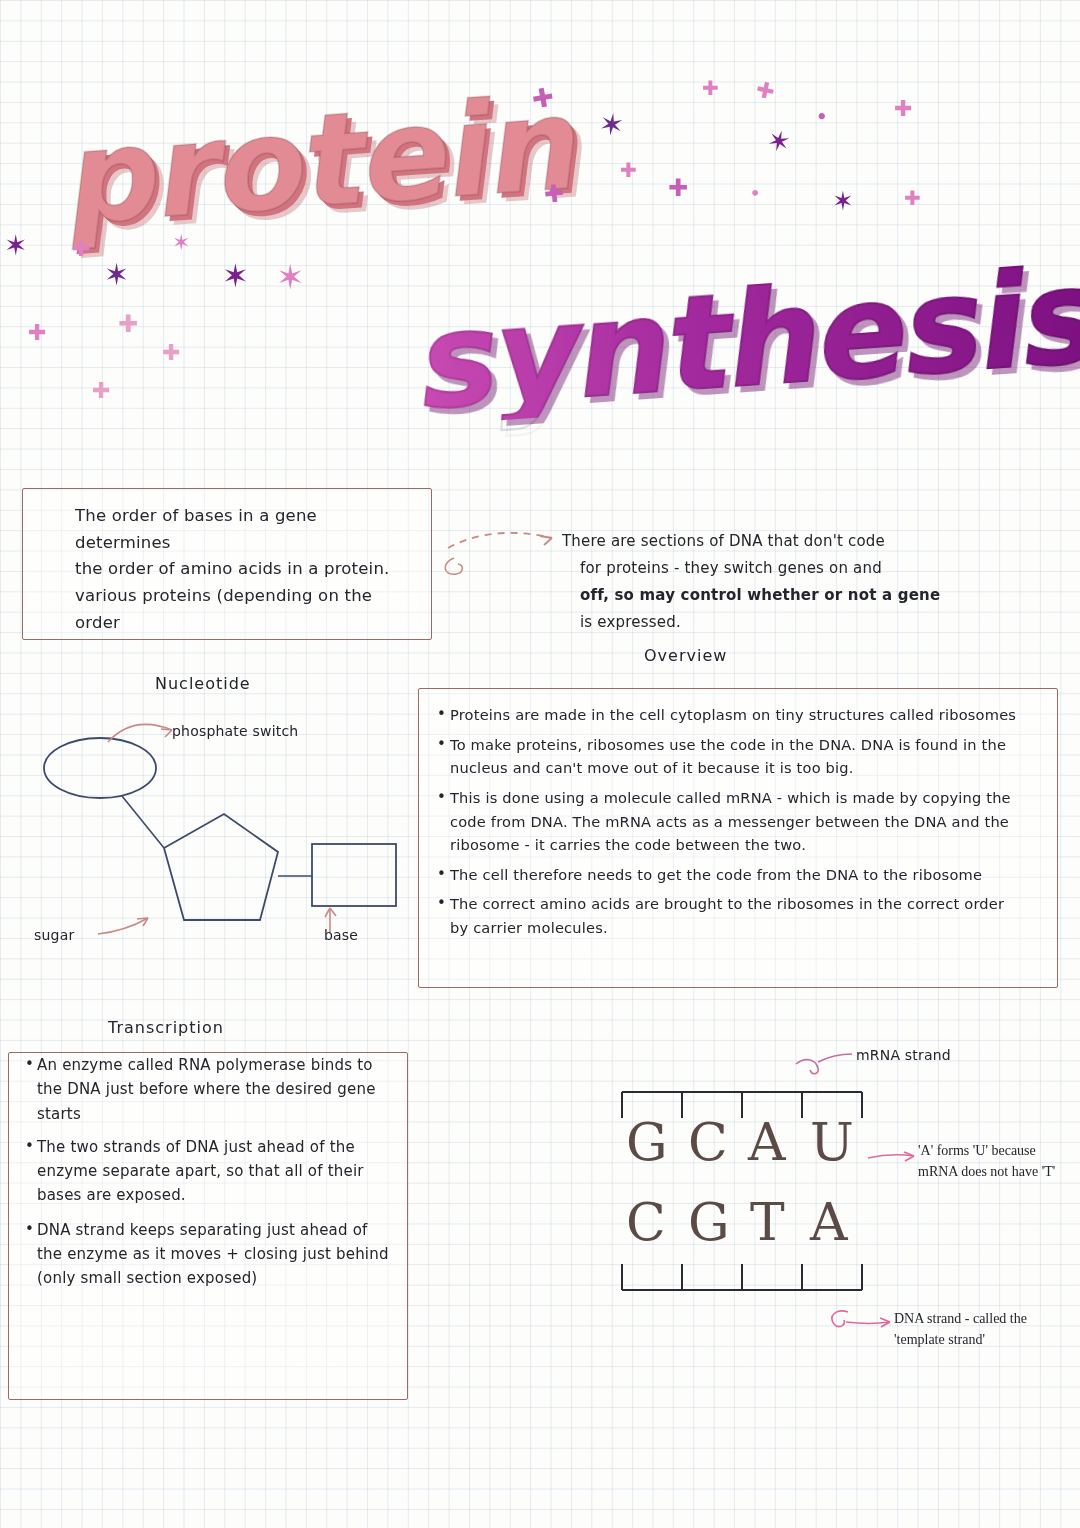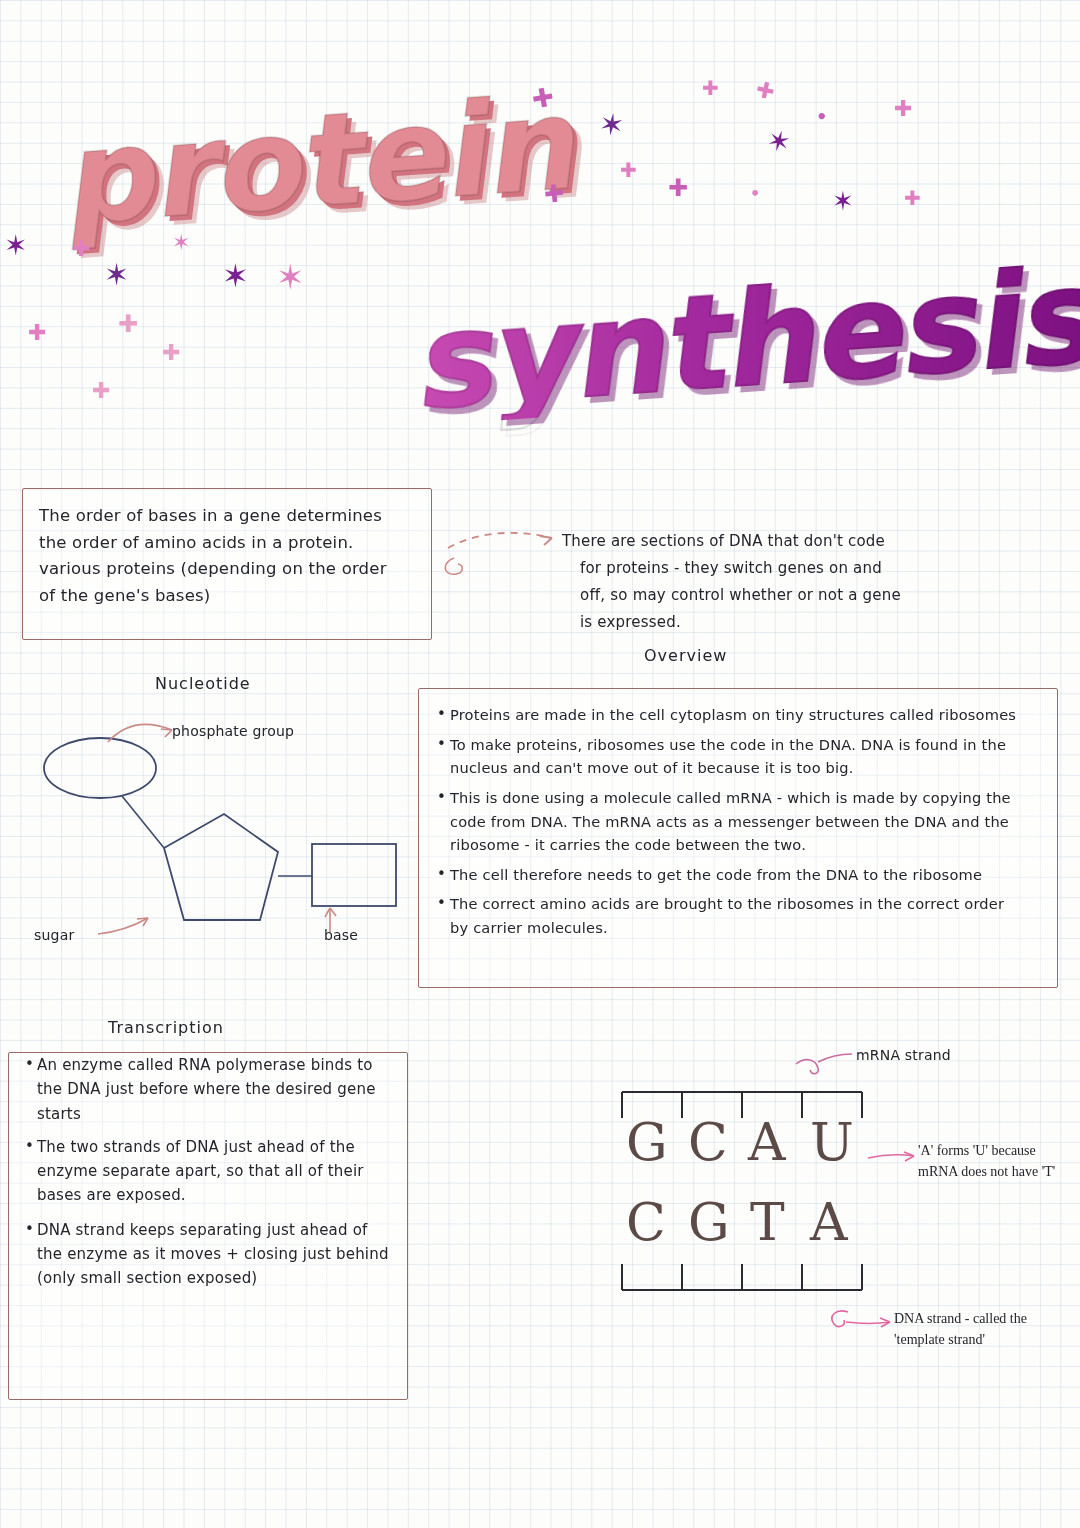--- a/index.html
+++ b/index.html
@@ -74,21 +74,21 @@
     letter-spacing:1px;
   }
   .bullet-list{margin:0;padding:0;list-style:none;}
   .bullet-list li{position:relative;padding-left:15px;margin-bottom:3px;}
   .bullet-list li:before{
     content:"\2022";position:absolute;left:2px;top:-1px;color:#24242c;font-size:15px;
   }
 
   
   #intro-box{left:22px;top:488px;width:410px;height:152px;padding:14px 14px 0 16px;}
-  #intro-box .hand{font-size:16.5px;line-height:1.62;}
+  #intro-box .hand{font-size:16.5px;line-height:1.62;margin-left:36px;}
 
   #noncoding-note{position:absolute;left:562px;top:528px;width:420px;}
   #noncoding-note .hand{font-size:15px;line-height:1.8;}
 
   #overview-label{left:644px;top:646px;}
   #overview-box{left:418px;top:688px;width:640px;height:300px;padding:14px 32px 0 16px;}
   #overview-box .hand{font-size:14.6px;line-height:1.62;}
   #overview-box .bullet-list li{margin-bottom:6px;}
 
   #nucleotide-label{left:155px;top:674px;}
@@ -143,33 +143,32 @@
         <span class="sparkle" style="left: 118px; top: 252px; font-size: 24px; color: rgb(232, 160, 198); transform: rotate(0deg);">✚</span>
         <span class="sparkle" style="left: 162px; top: 282px; font-size: 22px; color: rgb(232, 160, 198); transform: rotate(0deg);">✚</span>
         <span class="sparkle" style="left: 92px; top: 320px; font-size: 22px; color: rgb(232, 160, 198); transform: rotate(0deg);">✚</span>
       </div>
   </div>
 
   <div class="note-box" id="intro-box">
     <div class="hand">The order of bases in a gene determines</div>
     <div class="hand">the order of amino acids in a protein.</div>
     <div class="hand">various proteins (depending on the order</div>
-    <div class="hand">of the gene's bases)</div>
   </div>
 
   <svg style="position:absolute;left:440px;top:520px;width:140px;height:80px;">
     <path d="M8,28 C40,10 80,10 112,18" stroke="#c98a86" stroke-width="1.8" fill="none" stroke-dasharray="7 6"></path>
     <path d="M112,18 l-12,-2 M112,18 l-8,7" stroke="#c98a86" stroke-width="1.8" fill="none"></path>
     <path d="M14,38 c-12,4 -12,18 2,16 c8,-1 8,-9 2,-10" stroke="#c98a86" stroke-width="1.6" fill="none"></path>
   </svg>
 
   <div id="noncoding-note">
     <div class="hand">There are sections of DNA that don't code</div>
     <div class="hand" style="padding-left:18px;">for proteins  - they switch genes on and</div>
-    <div class="hand" style="padding-left:18px;">off, so may control whether or not a gene</div>
+    <div class="hand" style="padding-left:18px;font-weight:bold;">off, so may control whether or not a gene</div>
     <div class="hand" style="padding-left:18px;">is expressed.</div>
   </div>
 
   <div class="label" id="overview-label">Overview</div>
   <div class="note-box" id="overview-box">
     <ul class="bullet-list">
       <li class="hand">Proteins are made in the cell cytoplasm on tiny structures called ribosomes</li>
       <li class="hand">To make proteins, ribosomes use the code in the DNA. DNA is found in the nucleus and can't move out of it because it is too big.</li>
       <li class="hand">This is done using a molecule called mRNA - which is made by copying the code from DNA. The mRNA acts as a messenger between the DNA and the ribosome - it carries the code between the two.</li>
       <li class="hand">The cell therefore needs to get the code from the DNA to the ribosome</li>
@@ -191,21 +190,21 @@
 
       <rect x="300" y="138" width="84" height="62" stroke="#3e4a6b" stroke-width="1.8" fill="none"></rect>
 
       <path d="M96,36 C116,14 140,16 160,24" stroke="#c98a86" stroke-width="1.6" fill="none"></path>
       <path d="M160,24 l-11,-1 M160,24 l-7,7" stroke="#c98a86" stroke-width="1.6" fill="none"></path>
       <path d="M86,228 C104,226 122,220 136,212" stroke="#c98a86" stroke-width="1.6" fill="none"></path>
       <path d="M136,212 l-11,1 M136,212 l-5,8" stroke="#c98a86" stroke-width="1.6" fill="none"></path>
       <path d="M318,226 C318,218 318,210 318,202" stroke="#c98a86" stroke-width="1.6" fill="none"></path>
       <path d="M318,202 l-5,9 M318,202 l6,8" stroke="#c98a86" stroke-width="1.6" fill="none"></path>
     </svg>
-    <div class="hand hand-sm" style="position:absolute;left:160px;top:14px;">phosphate group</div>
+    <div class="hand hand-sm" style="position:absolute;left:160px;top:14px;">phosphate switch</div>
     <div class="hand hand-sm" style="position:absolute;left:22px;top:218px;">sugar</div>
     <div class="hand hand-sm" style="position:absolute;left:312px;top:218px;">base</div>
   </div>
 
   <div class="label" id="transcription-label">Transcription</div>
   <div class="note-box" id="transcription-box">
     <ul class="bullet-list">
       <li class="hand">An enzyme called RNA polymerase binds to the DNA just before where the desired gene starts</li>
       <li class="hand">The two strands of DNA just ahead of the enzyme separate apart, so that all of their bases are exposed.</li>
     </ul>

